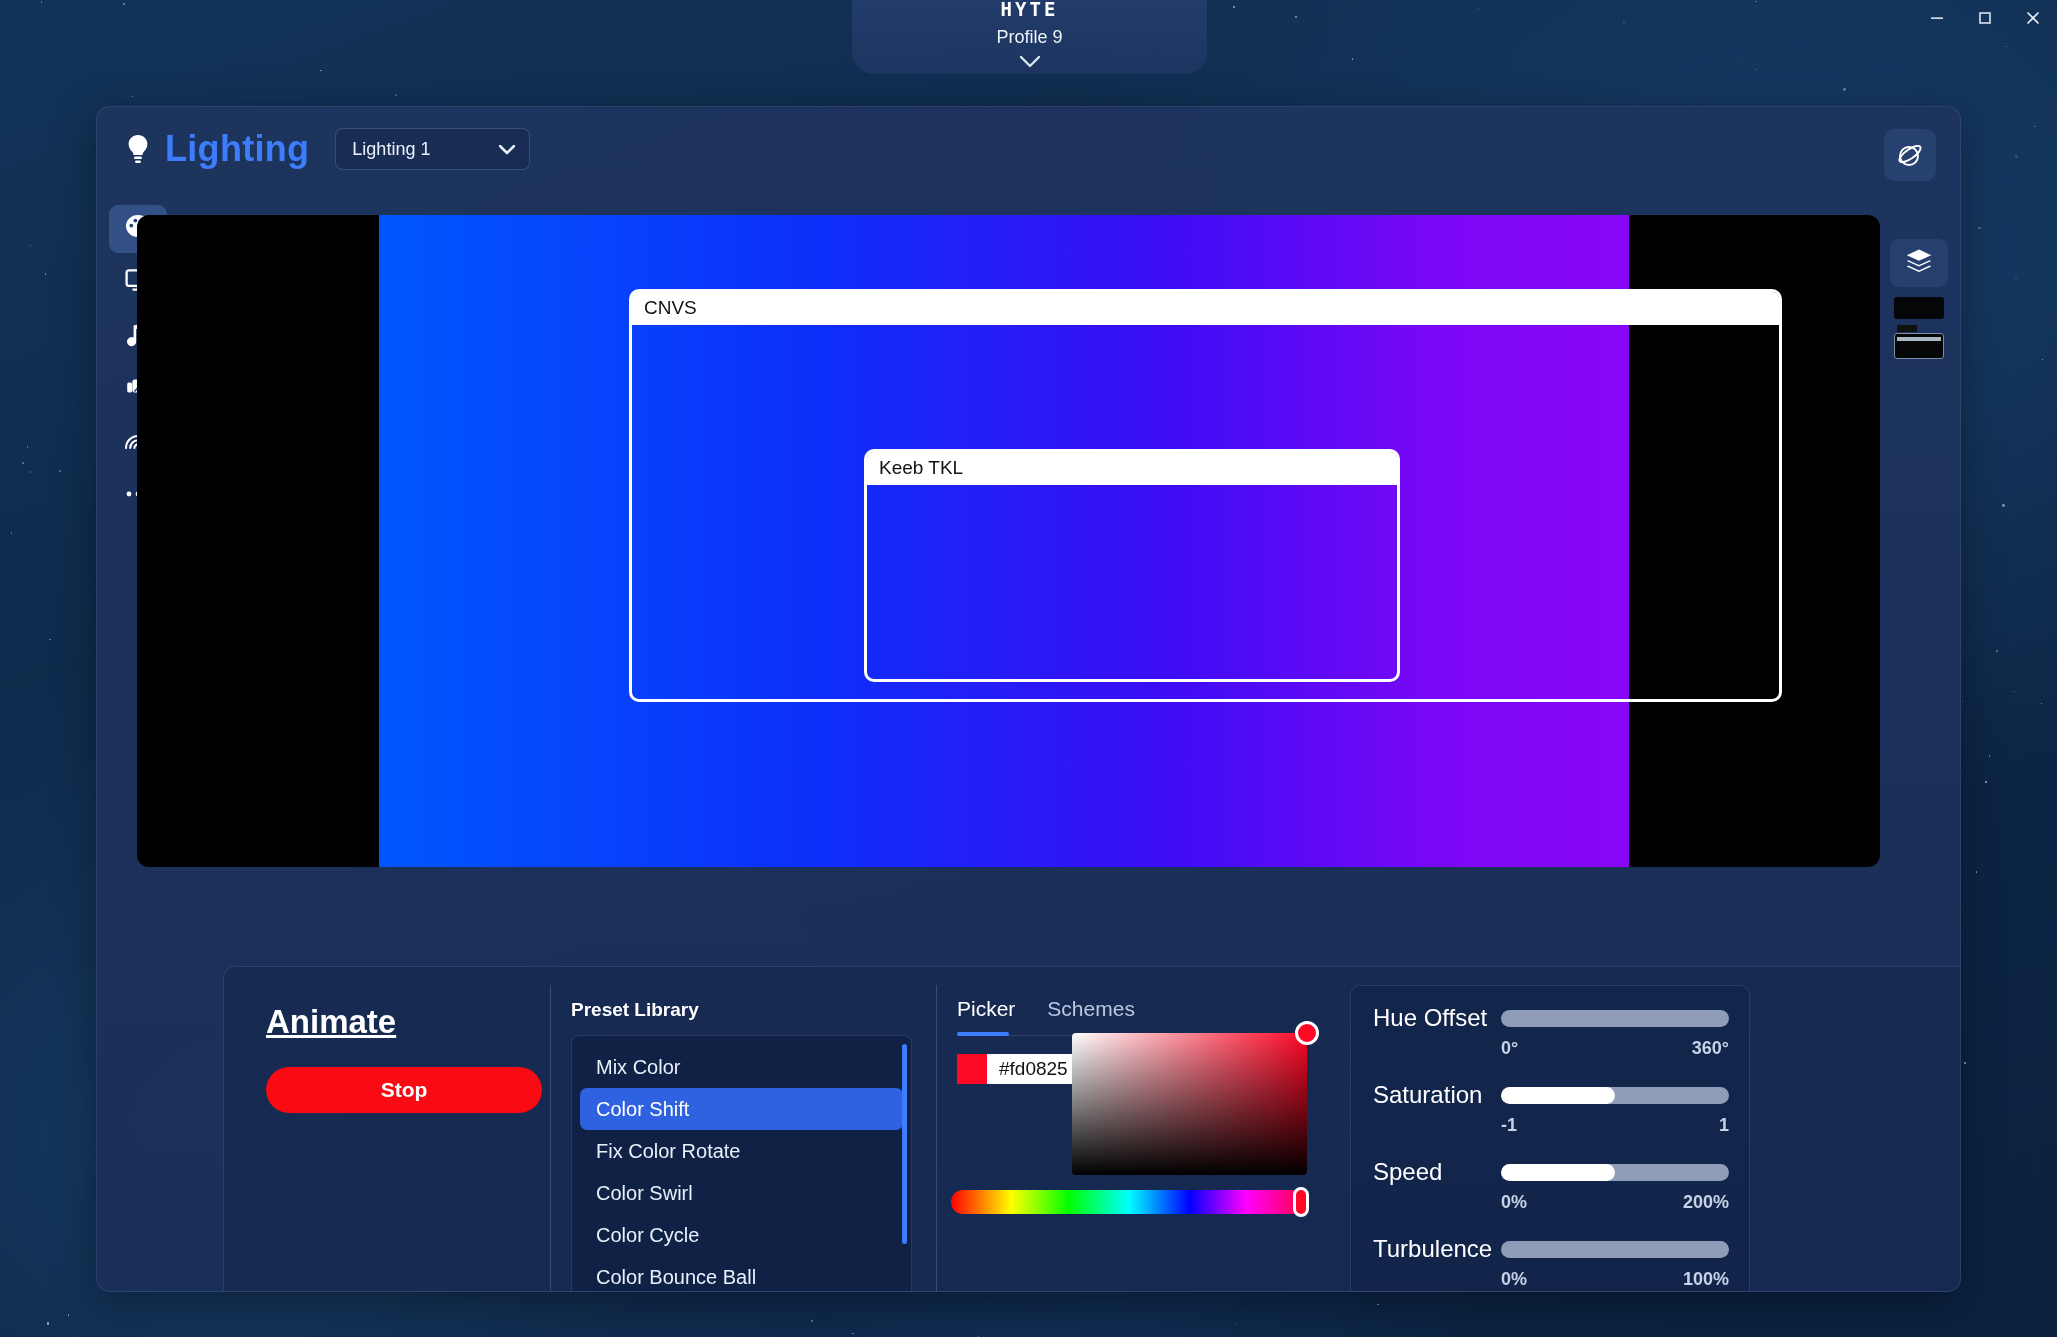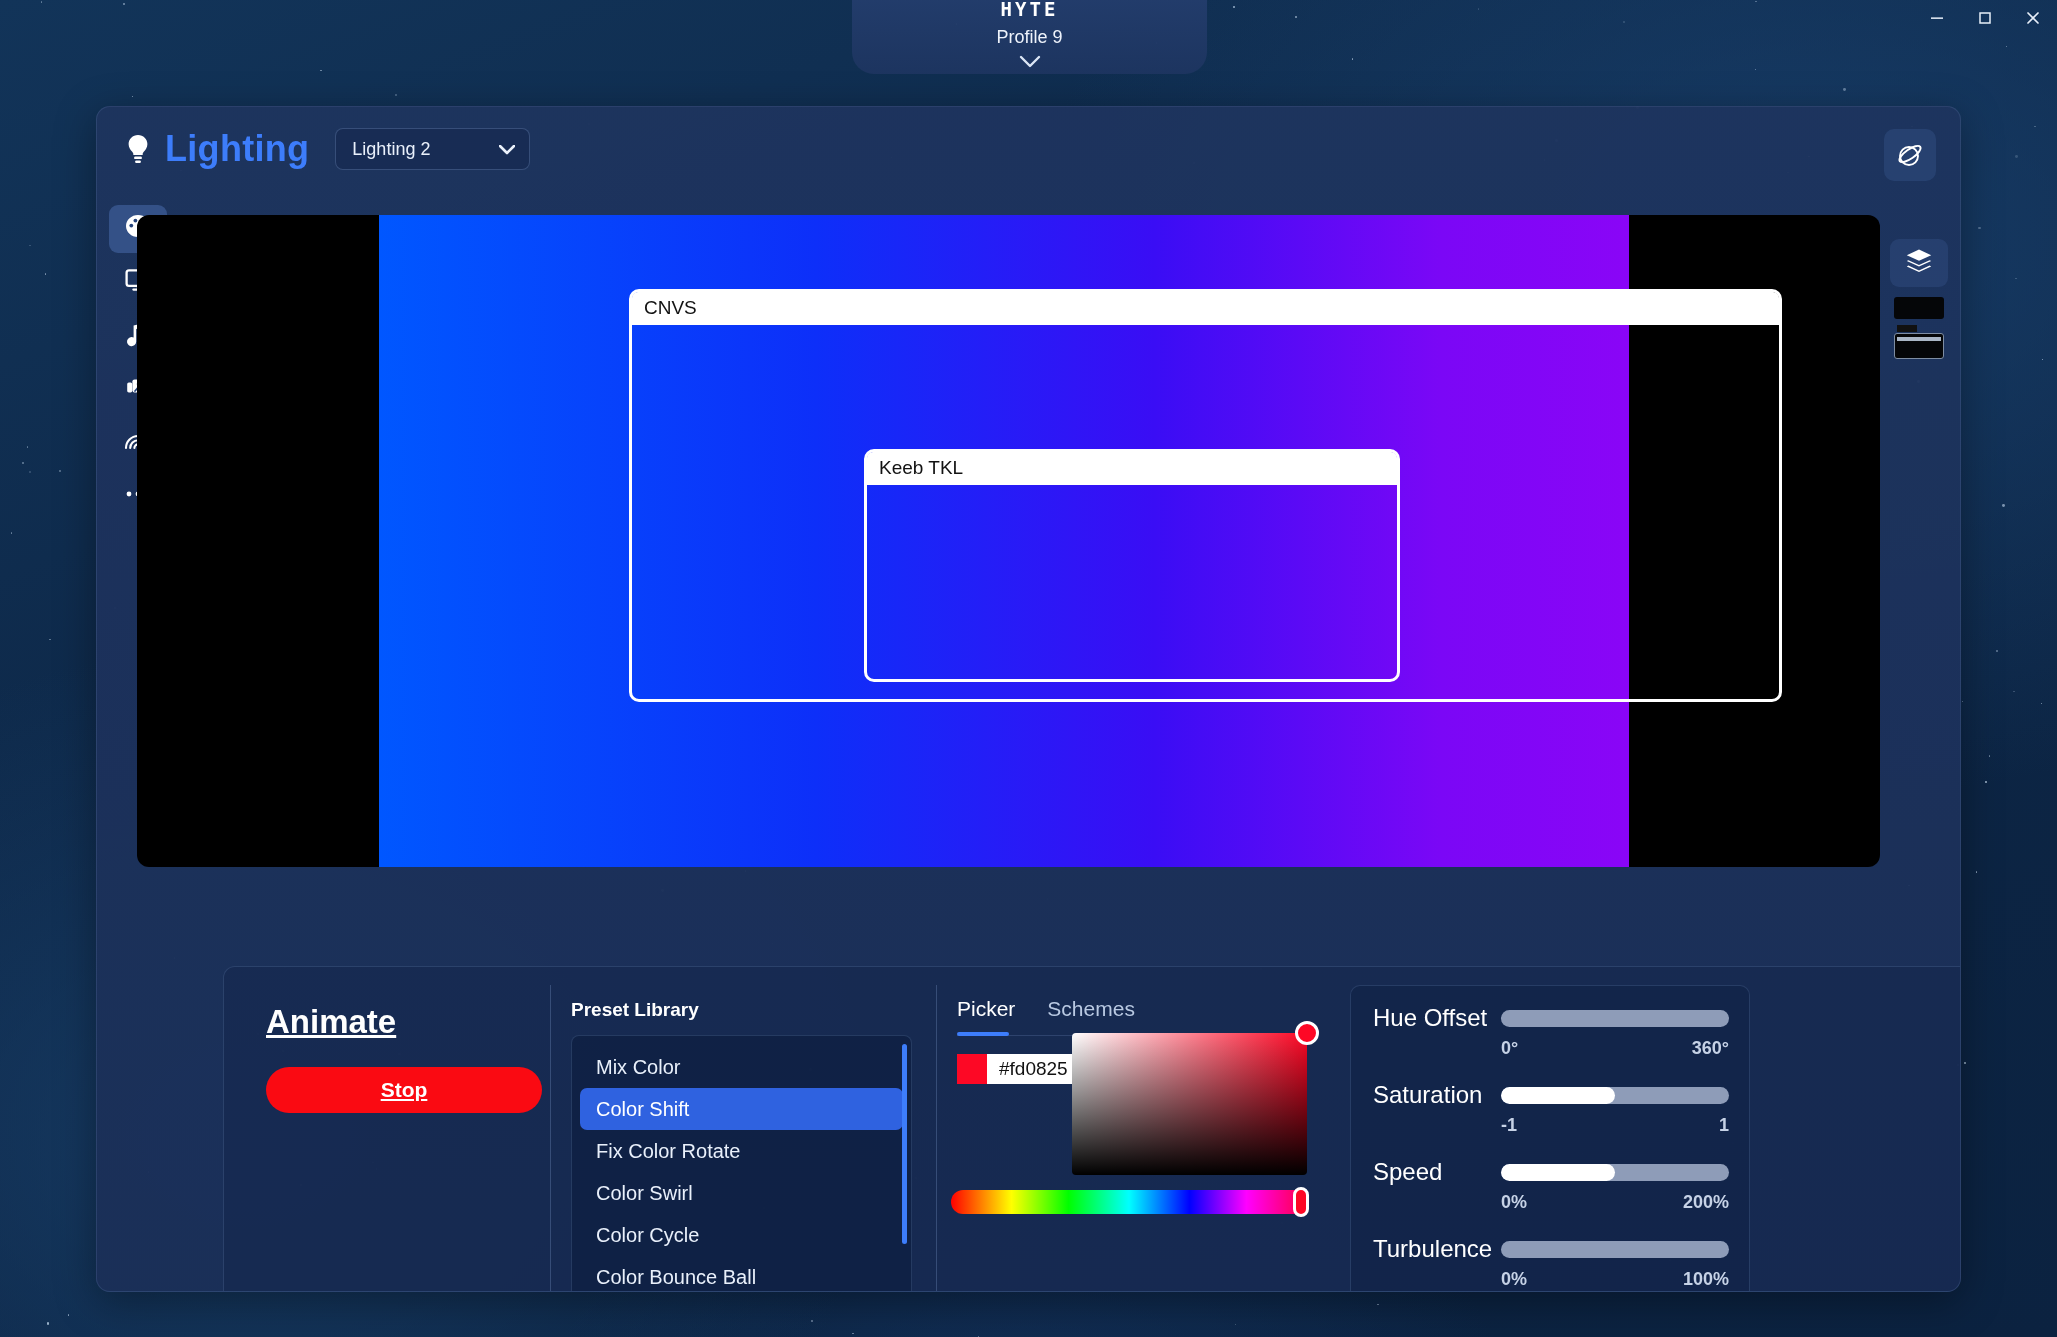--- a/index.html
+++ b/index.html
@@ -470,21 +470,21 @@
   <div class="app-header">
     <div class="bulb-icon">
       <svg width="28" height="30" viewBox="0 0 28 30" fill="currentColor">
         <path d="M14 1C8.7 1 4.6 5 4.6 10c0 3.3 1.7 5.6 3.2 7.3.9 1 1.5 1.8 1.5 2.8v1h9.4v-1c0-1 .6-1.8 1.5-2.8 1.5-1.7 3.2-4 3.2-7.3C23.4 5 19.3 1 14 1z"></path>
         <rect x="10.1" y="22.6" width="7.8" height="2.5" rx="1.2"></rect>
         <rect x="11.1" y="26.4" width="5.8" height="2.5" rx="1.2"></rect>
       </svg>
     </div>
     <div class="page-title">Lighting</div>
     <div class="lighting-select">
-      <span>Lighting 2</span>
+      <span>Lighting 1</span>
       <span>
         <svg width="16" height="10" viewBox="0 0 16 10">
             <path d="M1 1l7 7 7-7" stroke="currentColor" stroke-width="2.6" fill="none" stroke-linecap="round" stroke-linejoin="round"></path>
           </svg>
       </span>
     </div>
     <div class="hdr-right-btn">
       <svg width="30" height="30" viewBox="0 0 30 30" fill="none" stroke="currentColor" stroke-width="1.9">
         <circle cx="14" cy="16" r="9"></circle>
         <ellipse cx="15" cy="14" rx="12.5" ry="4.6" transform="rotate(-35 15 14)"></ellipse>
@@ -570,21 +570,21 @@
     </div>
     <div class="dev-box" id="keeb-box">
       <div class="dev-label">Keeb TKL</div>
     </div>
   </div>
 
   <div class="bottom-panel">
 
     <div class="col-animate">
       <div class="animate-title">Animate</div>
-      <div class="stop-btn" style="background: rgb(250, 10, 18); text-decoration: underline;">Stop</div>
+      <div class="stop-btn" style="background: rgb(250, 10, 18);">Stop</div>
     </div>
 
     <div class="col-preset">
       <div class="panel-heading">Preset Library</div>
       <div class="preset-list">
         <div class="preset-item">Mix Color</div>
         <div class="preset-item selected">Color Shift</div>
         <div class="preset-item">Fix Color Rotate</div>
         <div class="preset-item">Color Swirl</div>
         <div class="preset-item">Color Cycle</div>

